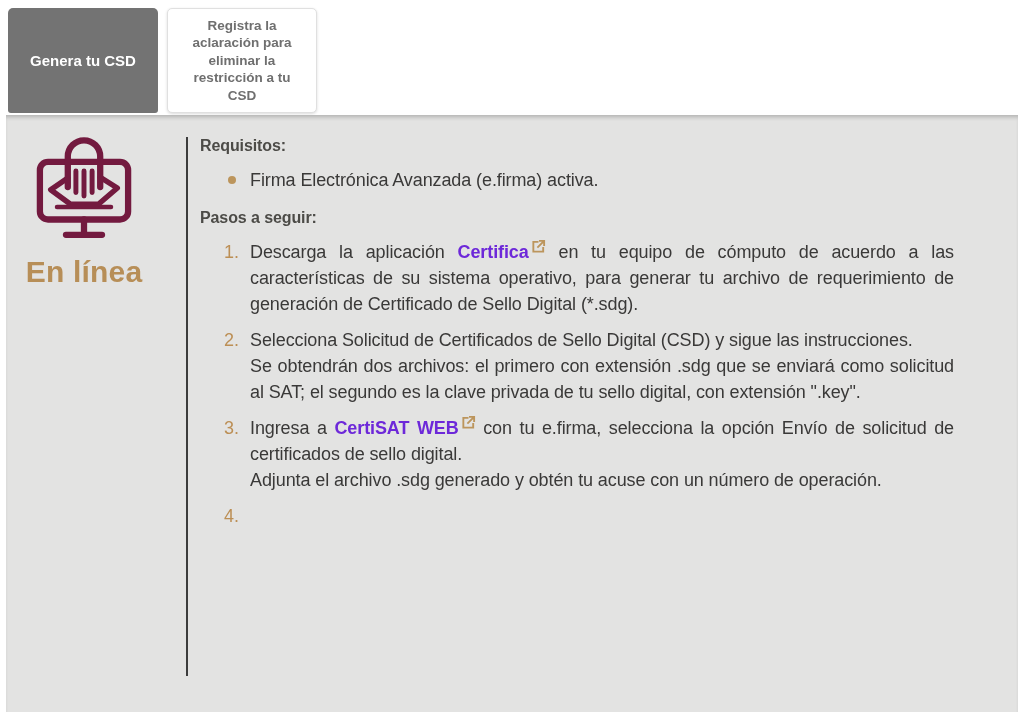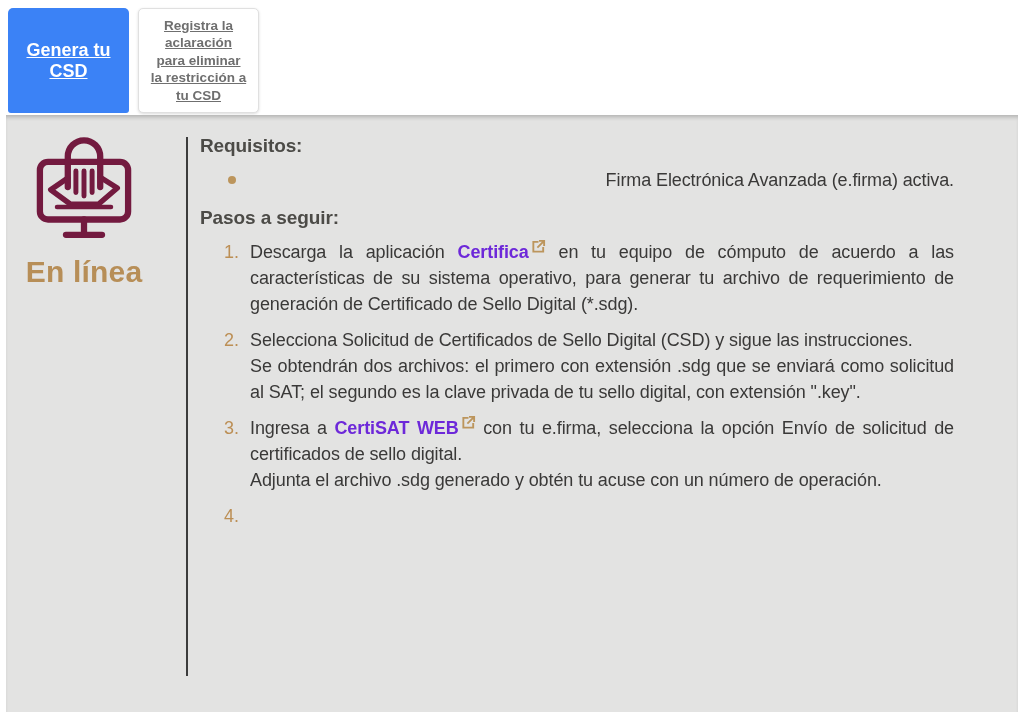--- a/index.html
+++ b/index.html
@@ -12,31 +12,31 @@
   }
   .page { position:relative; width:1024px; height:712px; }
 
   
   .tab-row {
     position:absolute; top:0; left:0; right:0; height:115px;
     background:#ffffff; display:flex; align-items:flex-start;
     padding:8px 0 0 8px; gap:9px;
   }
   .tab {
-    width:121px; height:105px; border-radius:5px;
+    width:150px; height:105px; border-radius:5px;
     display:flex; align-items:center; justify-content:center;
-    text-align:center; font-weight:bold; cursor:pointer;text-decoration:underline;
+    text-align:center; font-weight:bold; cursor:pointer;
   }
   .tab.inactive {
     background:#ffffff; border:1px solid #e0e0e0;
     box-shadow:0 1px 3px rgba(0,0,0,0.14);
     color:#6f6f6f; font-size:13.5px; line-height:1.3; padding:6px 10px;
   }
   .tab.active {
-    background:#3b82f6; color:#ffffff; font-size:18px;
+    background:#737373; color:#ffffff; font-size:15px;
     border-radius:5px 5px 3px 3px;
   }
 
   
   .content {
     position:absolute; top:115px; bottom:0; left:6px; right:6px;
     background:#e3e3e2;
     box-shadow:inset 0 4px 4px -2px rgba(0,0,0,0.22);
   }
 
@@ -55,24 +55,24 @@
     position:absolute; left:180px; top:22px; width:2px; height:539px;
     background:#3c3c3c;
   }
 
   
   .main {
     position:absolute; left:194px; top:20px; width:754px;
     font-size:18px; line-height:26px; letter-spacing:-0.1px;
   }
   h3.sec {
-    margin:0 0 10px 0; font-size:19px; line-height:22px;
+    margin:0 0 10px 0; font-size:16px; line-height:22px;
     color:#4c4b47; font-weight:bold;
   }
-  ul.req { list-style:none; margin:0 0 14px 0; padding:0;text-align:right; }
+  ul.req { list-style:none; margin:0 0 14px 0; padding:0; }
   ul.req li { position:relative; padding-left:50px; margin:0; }
   .bullet {
     position:absolute; left:28px; top:9px; width:8px; height:8px;
     border-radius:50%; background:#bc955c; display:inline-block;
   }
   ol.steps { list-style:none; margin:0; padding:0; }
   ol.steps > li {
     position:relative; padding-left:50px; margin:0 0 10px 0;
     text-align:justify;
   }

